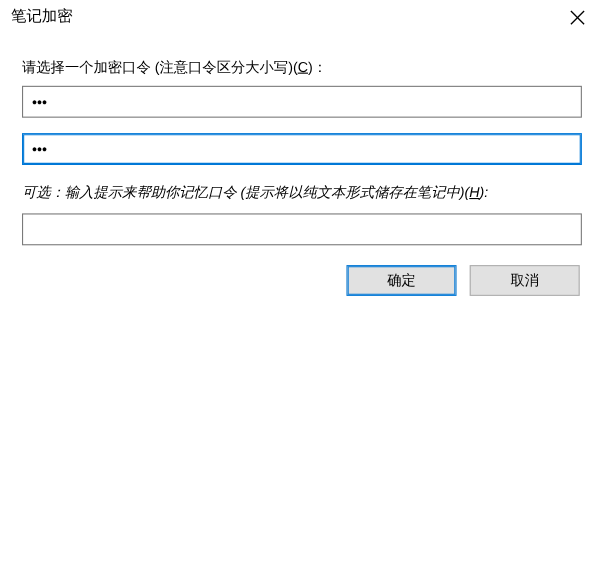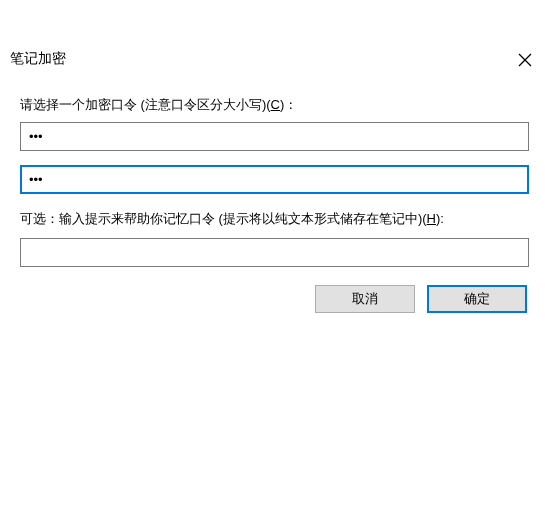--- a/index.html
+++ b/index.html
@@ -1,29 +1,29 @@
 <!DOCTYPE html>
 <html><head>
   <meta charset="utf-8">
   <style>
     * { box-sizing: border-box; }
     html, body { margin: 0; padding: 0; }
     body { font-family: "Microsoft YaHei", "Segoe UI", sans-serif; font-size: 13px; background: #fff; width: 545px; height: 511px; overflow: hidden; }
-    .titlebar { display: flex; align-items: flex-start; justify-content: space-between; padding: 6px 10px 10px 10px; margin-top: 44px; }
+    .titlebar { display: flex; align-items: flex-start; justify-content: space-between; padding: 6px 10px 10px 10px; }
     .titlebar .title { font-size: 14px; }
     .close { width: 20px; height: 20px; display: flex; align-items: center; justify-content: center; cursor: default; }
     .close svg { width: 14px; height: 14px; }
     .content { padding: 10px 16px 0 20px; }
     .label { margin: 6px 0 8px 0; }
     .label u { text-decoration: underline; }
     input.text { width: 100%; height: 29px; border: 1px solid #7a7a7a; padding: 0 8px; font-size: 13px; font-family: inherit; background: #fff; outline: none; }
     input.text.focused { border: 1px solid #0078d7; box-shadow: inset 0 0 0 1px #0078d7; }
     .row { margin-bottom: 14px; }
     .warning { margin: 18px 0 40px 0; line-height: 1.55; }
-    .hintlabel { margin: 2px 0 0 0; line-height: 1.7; }
+    .hintlabel { margin: 2px 0 0 0; line-height: 1.7; font-style: italic; }
     .checkbox-row { display: flex; align-items: center; margin-top: 18px; }
     .checkbox { width: 15px; height: 15px; border: 1px solid #333; margin-right: 4px; display:inline-block; flex: none;}
     .check-label { }
     .button-row { display: flex; justify-content: flex-end; gap: 12px; margin-top: 18px; padding-right: 2px; }
     .btn { min-width: 100px; height: 28px; border: 1px solid #adadad; background: #e1e1e1; font-family: inherit; font-size: 13px; display: flex; align-items: center; justify-content: center; cursor: default; }
     .btn.primary { border: 1px solid #0078d7; box-shadow: inset 0 0 0 1px #0078d7; }
   </style>
 </head>
 <body>
 
@@ -53,17 +53,17 @@
 
   <div class="hintlabel">
     <span>可选：输入提示来帮助你记忆口令 (提示将以纯文本形式储存在笔记中)(</span><u>H</u><span>):</span>
   </div>
   <div class="row" style="margin-top:8px;">
     <input type="text" class="text" value="" style="">
   </div>
 
 
   <div class="button-row">
+    <div class="btn primary">确定</div>
     <div class="btn">取消</div>
-    <div class="btn primary">确定</div>
   </div>
 
 </div>
 
 </body></html>

